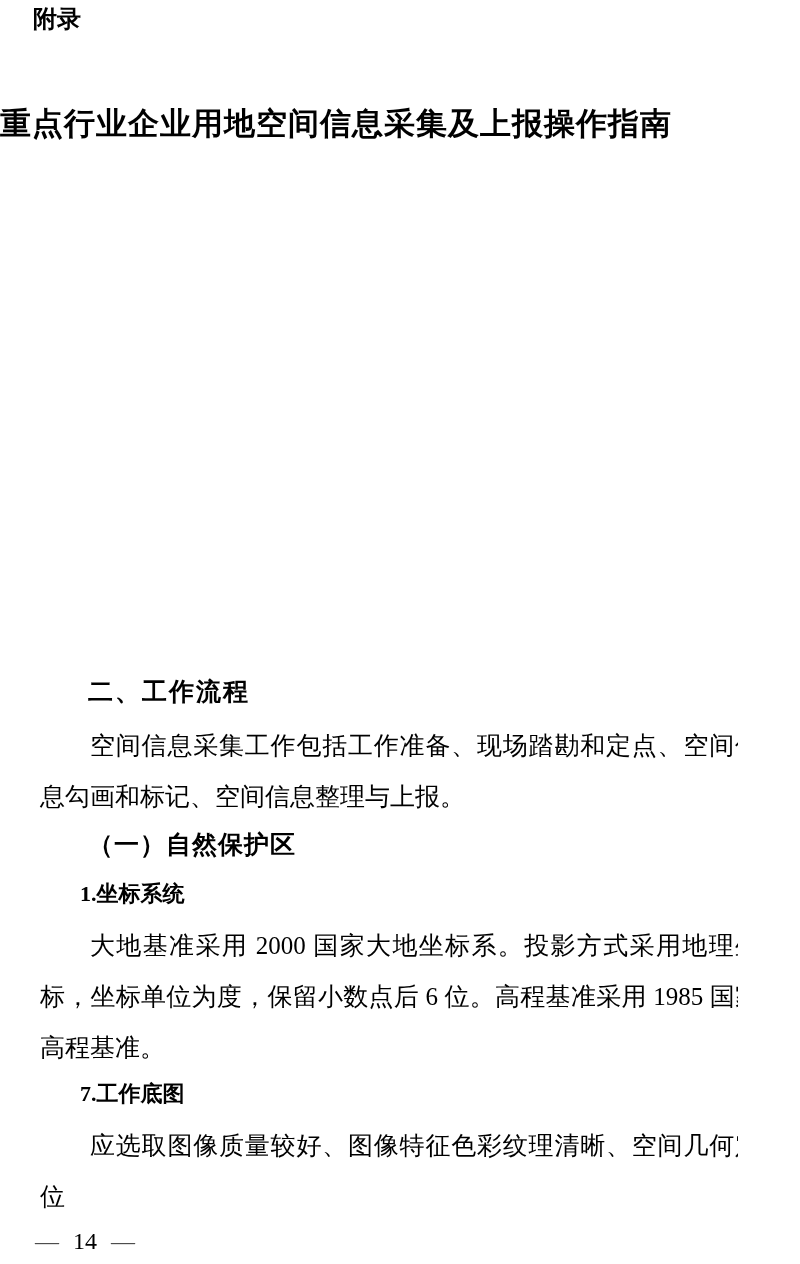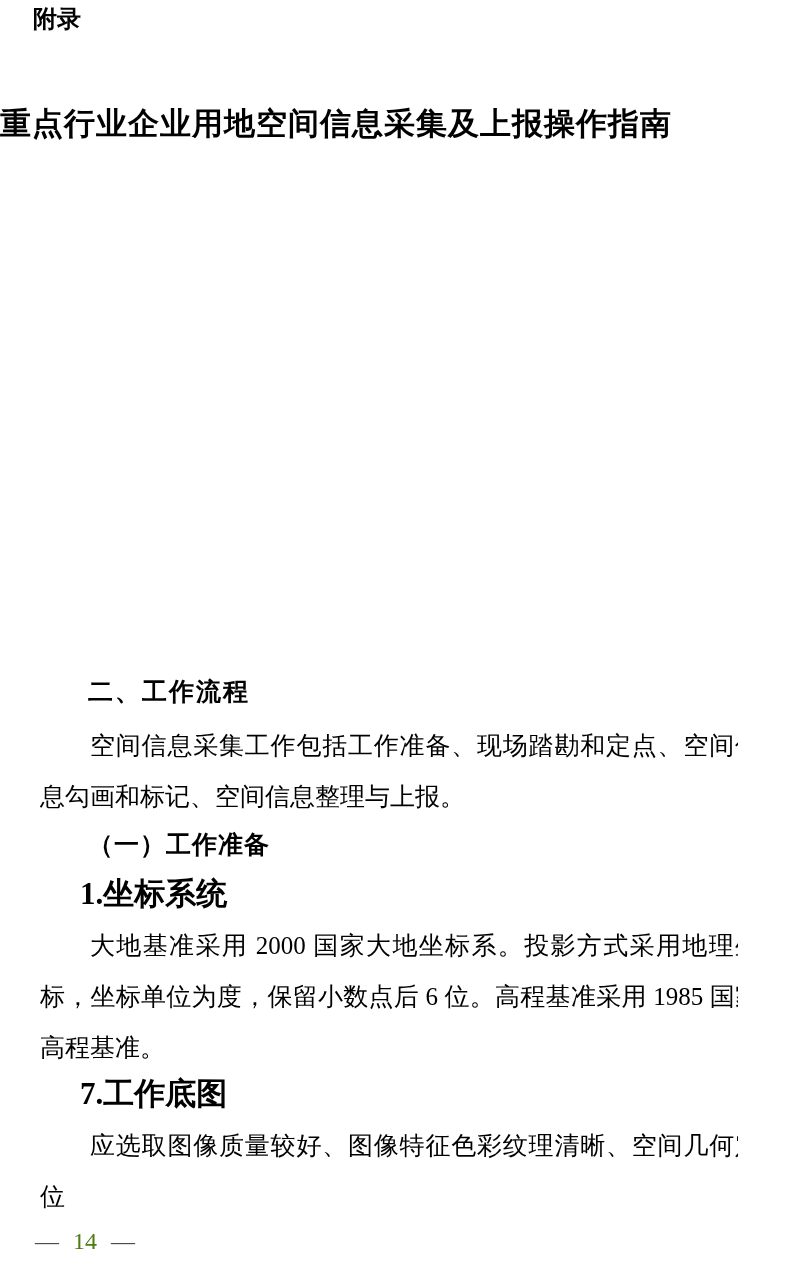--- a/index.html
+++ b/index.html
@@ -61,21 +61,21 @@
     font-size: 25px;
     line-height: 32px;
     letter-spacing: 1px;
   }
   .h-num {
     position: absolute;
     left: 80px;
     margin: 0;
     font-family: "Liberation Serif", "DejaVu Serif", serif;
     font-weight: bold;
-    font-size: 31px;
+    font-size: 22px;
     line-height: 32px;
   }
   .body-para {
     position: absolute;
     left: 40px;
     width: 720px;
     margin: 0;
     font-size: 25px;
     line-height: 51px;
     text-align: justify;
@@ -97,40 +97,40 @@
     top: 1226px;
     font-family: "Liberation Serif", "DejaVu Serif", serif;
     font-size: 24px;
     line-height: 30px;
   }
   .footer .dash {
     color: #4d4d4d;
     letter-spacing: 0;
   }
   .footer .pagenum {
-    color: #4d7c0f;
+    color: #000000;
     margin: 6px 14px;
   }
 </style>
 </head>
 <body>
 
 <div class="page">
 
   <div class="appendix sans-bold">附录</div>
 
   <h1 class="doc-title sans-bold">重点行业企业用地空间信息采集及上报操作指南</h1>
 
 
 
   <h2 class="h-section sans-bold pos-s2">二、工作流程</h2>
 
   <p class="body-para serif-body pos-p2">空间信息采集工作包括工作准备、现场踏勘和定点、空间信息勾画和标记、空间信息整理与上报。</p>
 
-  <h3 class="h-sub pos-sub1">（一）工作准备</h3>
+  <h3 class="h-sub pos-sub1">（一）自然保护区</h3>
 
   <h4 class="h-num pos-h11">1.坐标系统</h4>
 
   <p class="body-para serif-body pos-p3">大地基准采用 2000 国家大地坐标系。投影方式采用地理坐标，坐标单位为度，保留小数点后 6 位。高程基准采用 1985 国家高程基准。</p>
 
   <h4 class="h-num pos-h12">7.工作底图</h4>
 
   <p class="body-para serif-body pos-p4">应选取图像质量较好、图像特征色彩纹理清晰、空间几何定位</p>
 
   <div class="footer">

